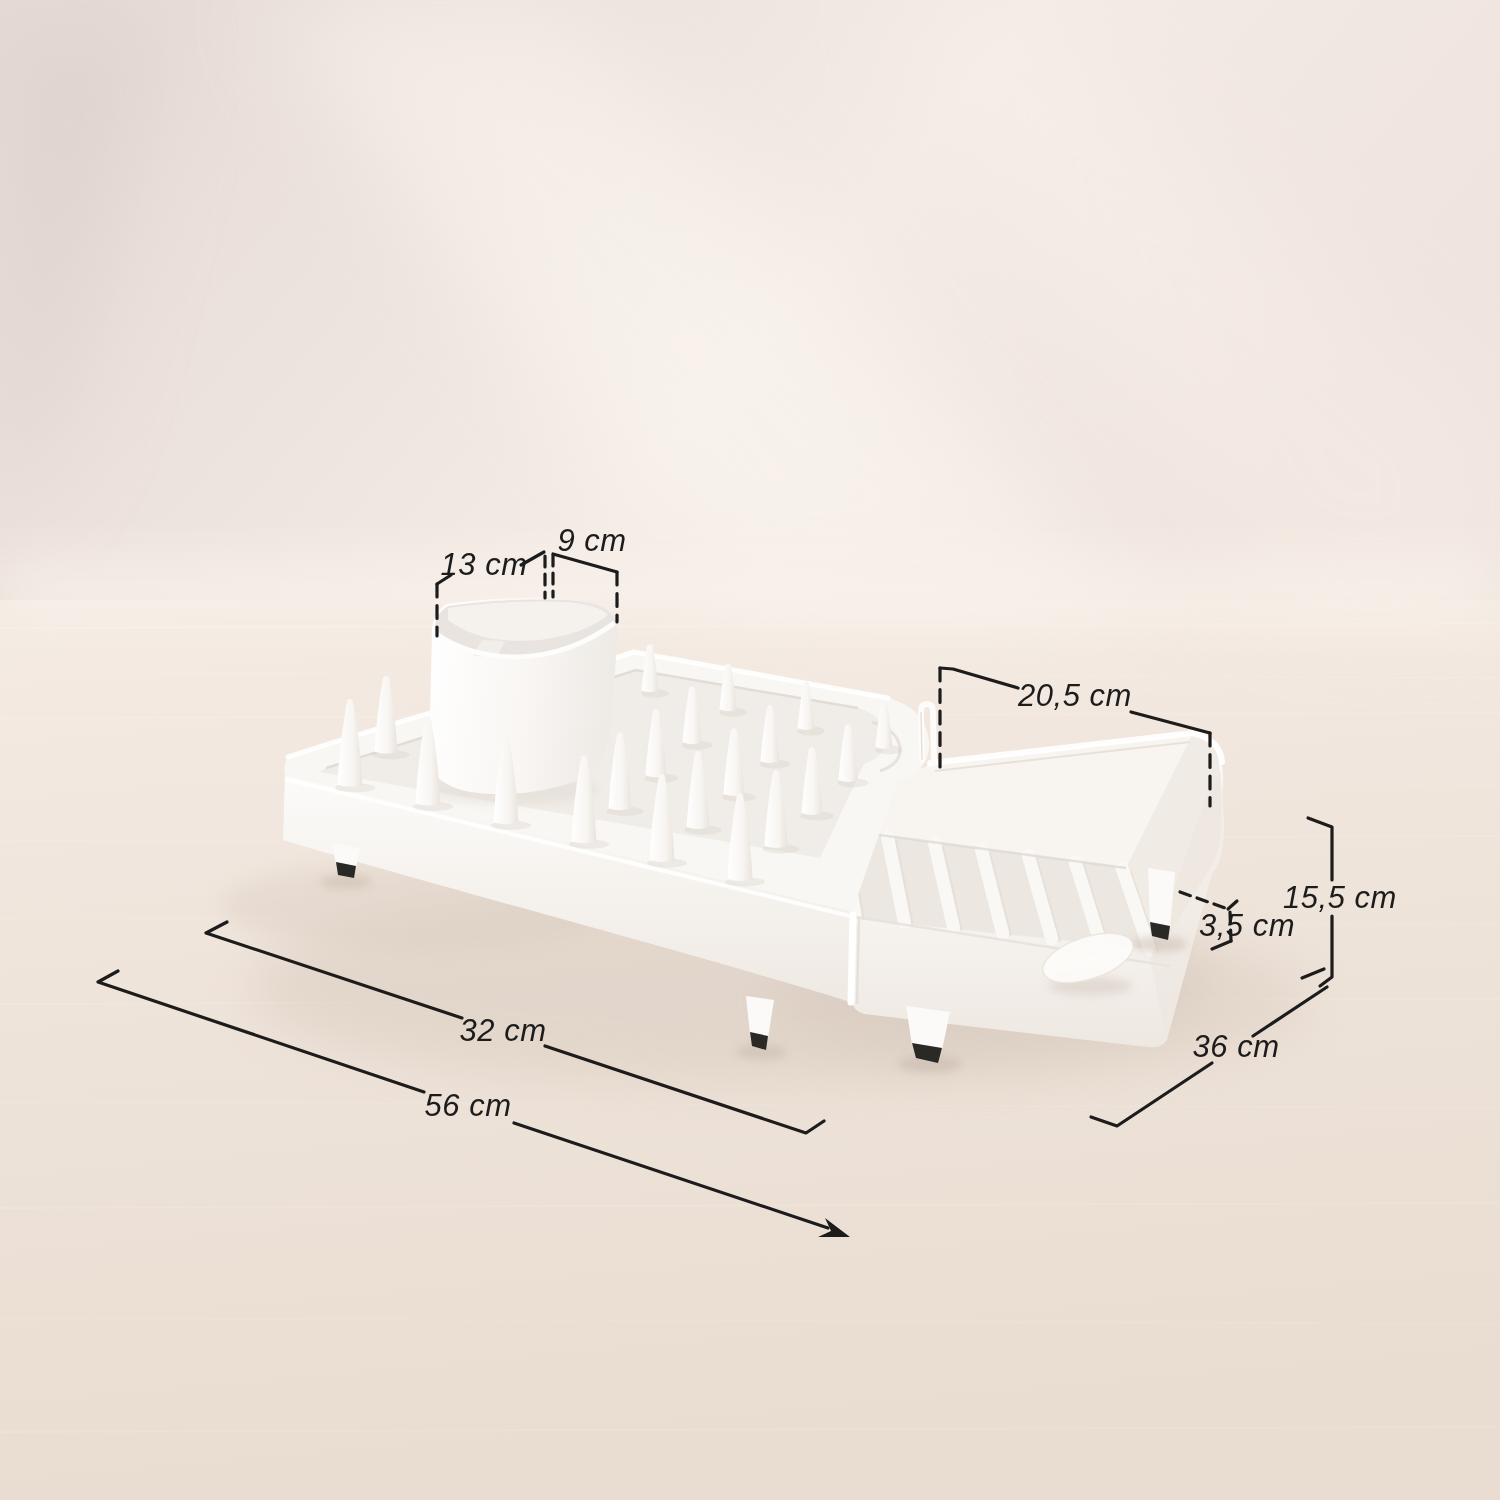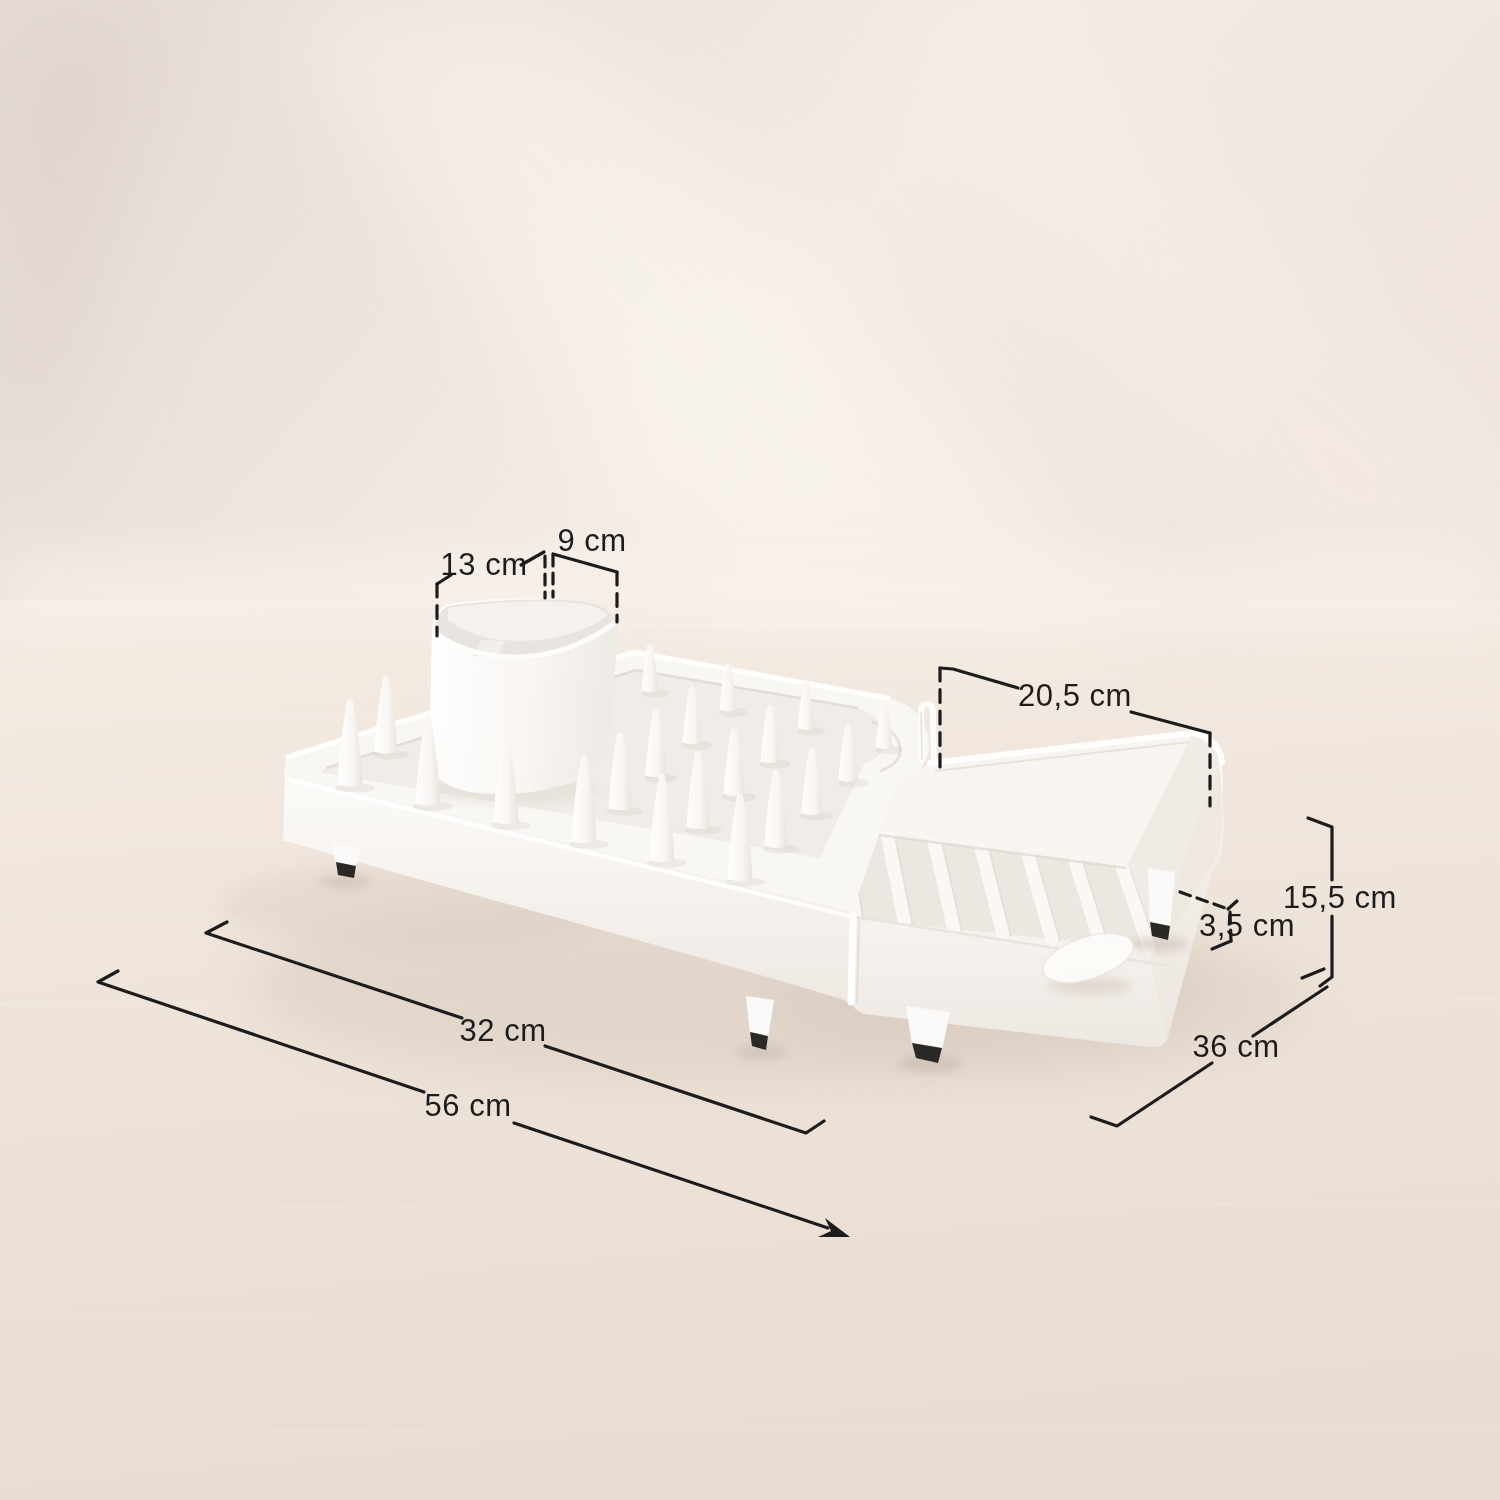--- a/index.html
+++ b/index.html
@@ -1,21 +1,21 @@
 <!DOCTYPE html>
 <html><head>
 <meta charset="utf-8">
 <style>
   html,body{margin:0;padding:0;}
   body{
     width:1500px;height:1500px;overflow:hidden;
     background:#efe5df;
     font-family:"Liberation Sans", sans-serif;
   }
-  #stage{width:1500px;height:1500px;position:relative;}
+  #stage{width:1500px;height:1500px;position:relative;font-style:italic;}
   svg{display:block;}
   .dim-line{stroke:#1c1c1c;stroke-width:3.2;fill:none;stroke-linecap:round;stroke-linejoin:round;}
   .dim-dash{stroke-dasharray:13 8.5;}
   .dim-dash-sm{stroke-dasharray:11 7;}
   .dim-label{
     fill:#1c1c1c;font-size:31px;letter-spacing:0.5px;
     font-family:"Liberation Sans", sans-serif;
     text-anchor:middle;
   }
 </style>

